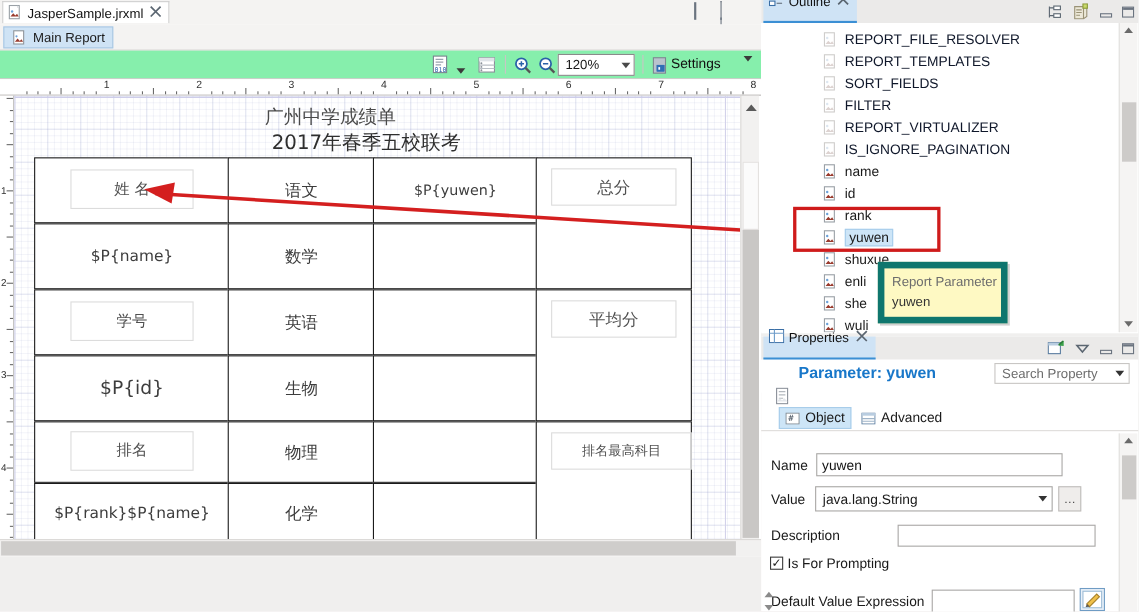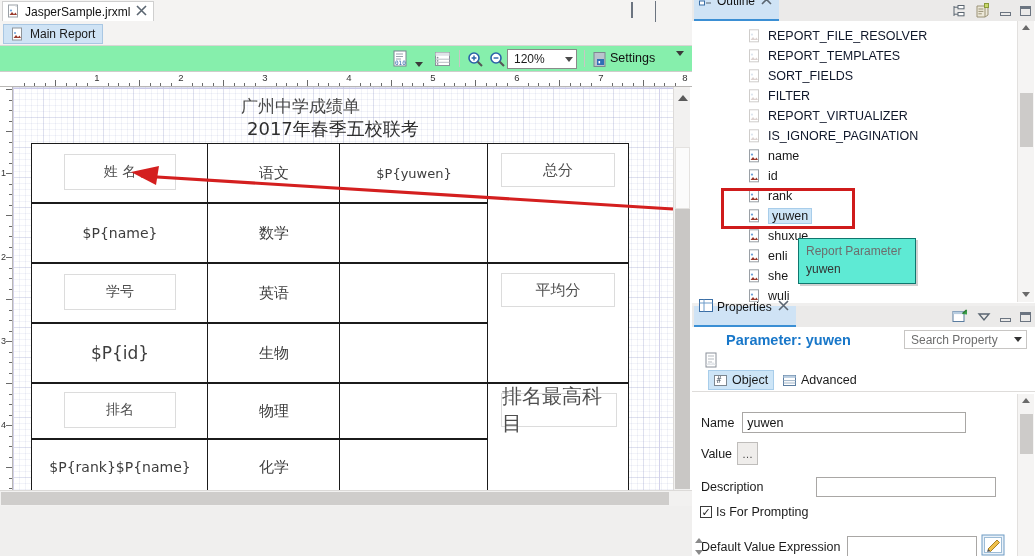--- a/index.html
+++ b/index.html
@@ -120,21 +120,21 @@
   #outline { position: absolute; left: 0; top: 0; width: 343px; height: 303px; background: #fff; }
   .tree { position: absolute; left: 0; top: 21px; width: 325px; height: 281px; overflow: hidden; background: #fff; }
   .tnode { position: absolute; left: 56px; display: flex; align-items: center; gap: 6px; height: 20px; font-size: 12.5px; white-space: nowrap; }
   .tnode.dim { color: #0f172a; text-align: right; }
   .tnode.sel .tlabel { background: #cde5f7; border: 1px solid #a8cdea; padding: 0 3px; }
   .ticon { width: 14px; height: 15px; flex: none; position: relative; }
   .outline-vscroll { position: absolute; left: 325px; top: 21px; width: 17px; height: 281px; background: #f5f4f3; border-left: 1px solid #e2e0de; }
   .outline-vscroll .thumb { position: absolute; left: 2px; top: 72px; width: 13px; height: 54px; background: #cdcbc9; }
   .redbox { position: absolute; border: 3px solid #cf1b1b; }
   .tooltip {
-    position: absolute; background: #5eead4; border: 1px solid #0f766e;
+    position: absolute; background: #fef9c3; border: 6px solid #0f766e;
     padding: 3px 2px 5px 7px; box-shadow: 2px 2px 0 rgba(0,0,0,.18);
     font-size: 12px; line-height: 1.5;
   }
   .tooltip .tt1 { color: #6d6d6d; }
   .tooltip .tt2 { color: #333; }
 
   
   #props { position: absolute; left: 0; top: 306px; width: 343px; height: 250px; background: #fff; }
   .prop-header { position: absolute; left: 0; top: 21px; width: 343px; height: 30px; background: #fff; }
   .prop-title { position: absolute; left: 34px; top: 26px; font-size: 14.5px; font-weight: bold; color: #1877c9; }
@@ -429,21 +429,21 @@
         <div class="cell" style="left:308px; top:240px; width:150px; height:56px;"></div>
         <div class="cell" style="left:308px; top:296px; width:150px; height:56px;"></div>
 
         <div class="cell" style="left:456px; top:0px;   width:142px; height:120px;"></div>
         <div class="cellinner" style="left:470px; top:10px; width:114px; height:34px; font-size:15px;">总分</div>
 
         <div class="cell" style="left:456px; top:120px; width:142px; height:120px;"></div>
         <div class="cellinner" style="left:470px; top:130px; width:114px; height:34px; font-size:15px;">平均分</div>
 
         <div class="cell" style="left:456px; top:240px; width:142px; height:112px;"></div>
-        <div class="cellinner" style="left:470px; top:250px; width:116px; height:34px; font-size:20px;">排名最高科目</div>
+        <div class="cellinner" style="left:470px; top:250px; width:128px; height:34px; font-size:12px;">排名最高科目</div>
       </div>
 
       <svg class="arrow-svg" width="660" height="403">
         <path d="M128 89 L660 122" stroke="#d41f1f" stroke-width="3.2" fill="none"></path>
         <path d="M118 85 L146 79 L143 98 Z" fill="#d41f1f"></path>
       </svg>
     </div>
 
     <div class="vscroll">
       <span class="arrowup"></span>
@@ -698,20 +698,24 @@
         </div>
       </div>
 
       <div class="formrow" style="top:106px">
         <span class="flabel" style="margin-left:9px">Name</span>
         <span class="finput" style="margin-left:8px; width:224px;">yuwen</span>
       </div>
 
       <div class="formrow" style="top:136px">
         <span class="flabel" style="margin-left:9px">Value</span>
+        <span class="fselect" style="margin-left:9px; width:216px;">
+          <span>java.lang.String</span>
+          <span style="width:0;height:0;border-left:4px solid transparent;border-right:4px solid transparent;border-top:5px solid #333;"></span>
+        </span>
         <span class="fbtn" style="margin-left:5px;">…</span>
       </div>
 
       <div class="formrow" style="top:171px">
         <span class="flabel" style="margin-left:9px">Description</span>
         <span class="finput" style="margin-left:52px; width:180px; height:20px;"></span>
       </div>
 
       <div class="formrow" style="top:199px">
         <span class="chk" style="margin-left:8px">✓</span>

